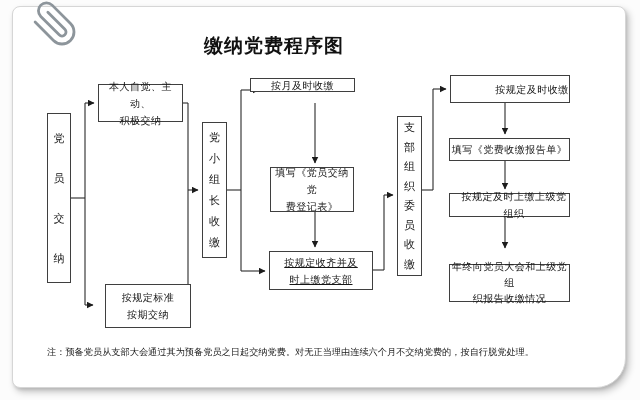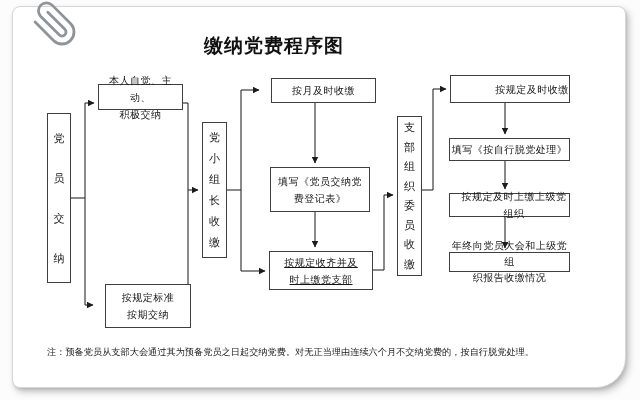--- a/index.html
+++ b/index.html
@@ -28,31 +28,31 @@
   }
   .box{
     position:absolute;background:#fff;border:1px solid #3f3f3f;
     display:flex;align-items:center;justify-content:center;
     text-align:center;white-space:pre-line;
     font-size:10px;line-height:17px;color:#161616;
     z-index:2;box-sizing:border-box;letter-spacing:.5px;
   }
   .vbox{font-size:11px;letter-spacing:0;}
   #n-member{left:47px;top:113px;width:24px;height:170px;line-height:40px;}
-  #n-self{left:98px;top:84px;width:85px;height:26px;}
+  #n-self{left:98px;top:84px;width:85px;height:38px;}
   #n-standard{left:97px;top:284px;width:86px;height:44px;margin-left:8px;}
   #n-leader{left:202px;top:122px;width:25px;height:136px;line-height:21px;}
-  #n-monthly{left:271px;top:78px;width:105px;height:25px;}
-  #n-register{left:270px;top:167px;width:100px;height:45px;}
+  #n-monthly{left:250px;top:78px;width:105px;height:14px;}
+  #n-register{left:270px;top:167px;width:84px;height:45px;}
   #n-collect{left:269px;top:251px;width:104px;height:39px;text-decoration:underline;}
   #n-committee{left:397px;top:116px;width:25px;height:160px;line-height:19.5px;}
   #n-timely{left:450px;top:75px;width:120px;height:28px;padding-left:44px;}
   #n-report{left:449px;top:138px;width:121px;height:23px;}
   #n-higher{left:449px;top:193px;width:121px;height:24px;padding-left:9px;}
-  #n-yearend{left:449px;top:252px;width:121px;height:20px;line-height:16px;}
+  #n-yearend{left:449px;top:264px;width:121px;height:38px;line-height:16px;}
   .note{
     position:absolute;left:47px;top:346px;
     font-size:9.2px;letter-spacing:0;white-space:nowrap;
     color:#1a1a1a;z-index:2;font-family:Liberation Mono, monospace;
   }
   .paperclip{
     position:absolute;left:28px;top:0px;width:52px;height:48px;z-index:3;
   }
 </style>
 </head>
@@ -122,18 +122,18 @@
 时上缴党支部</div>
 <div id="n-committee" class="box vbox">支
 部
 组
 织
 委
 员
 收
 缴</div>
 <div id="n-timely" class="box">按规定及时收缴</div>
-<div id="n-report" class="box">填写《按自行脱党处理》</div>
+<div id="n-report" class="box">填写《党费收缴报告单》</div>
 <div id="n-higher" class="box">按规定及时上缴上级党组织</div>
 <div id="n-yearend" class="box">年终向党员大会和上级党组
 织报告收缴情况</div>
 
 <div class="note">注：预备党员从支部大会通过其为预备党员之日起交纳党费。对无正当理由连续六个月不交纳党费的，按自行脱党处理。</div>
 
 </body></html>

